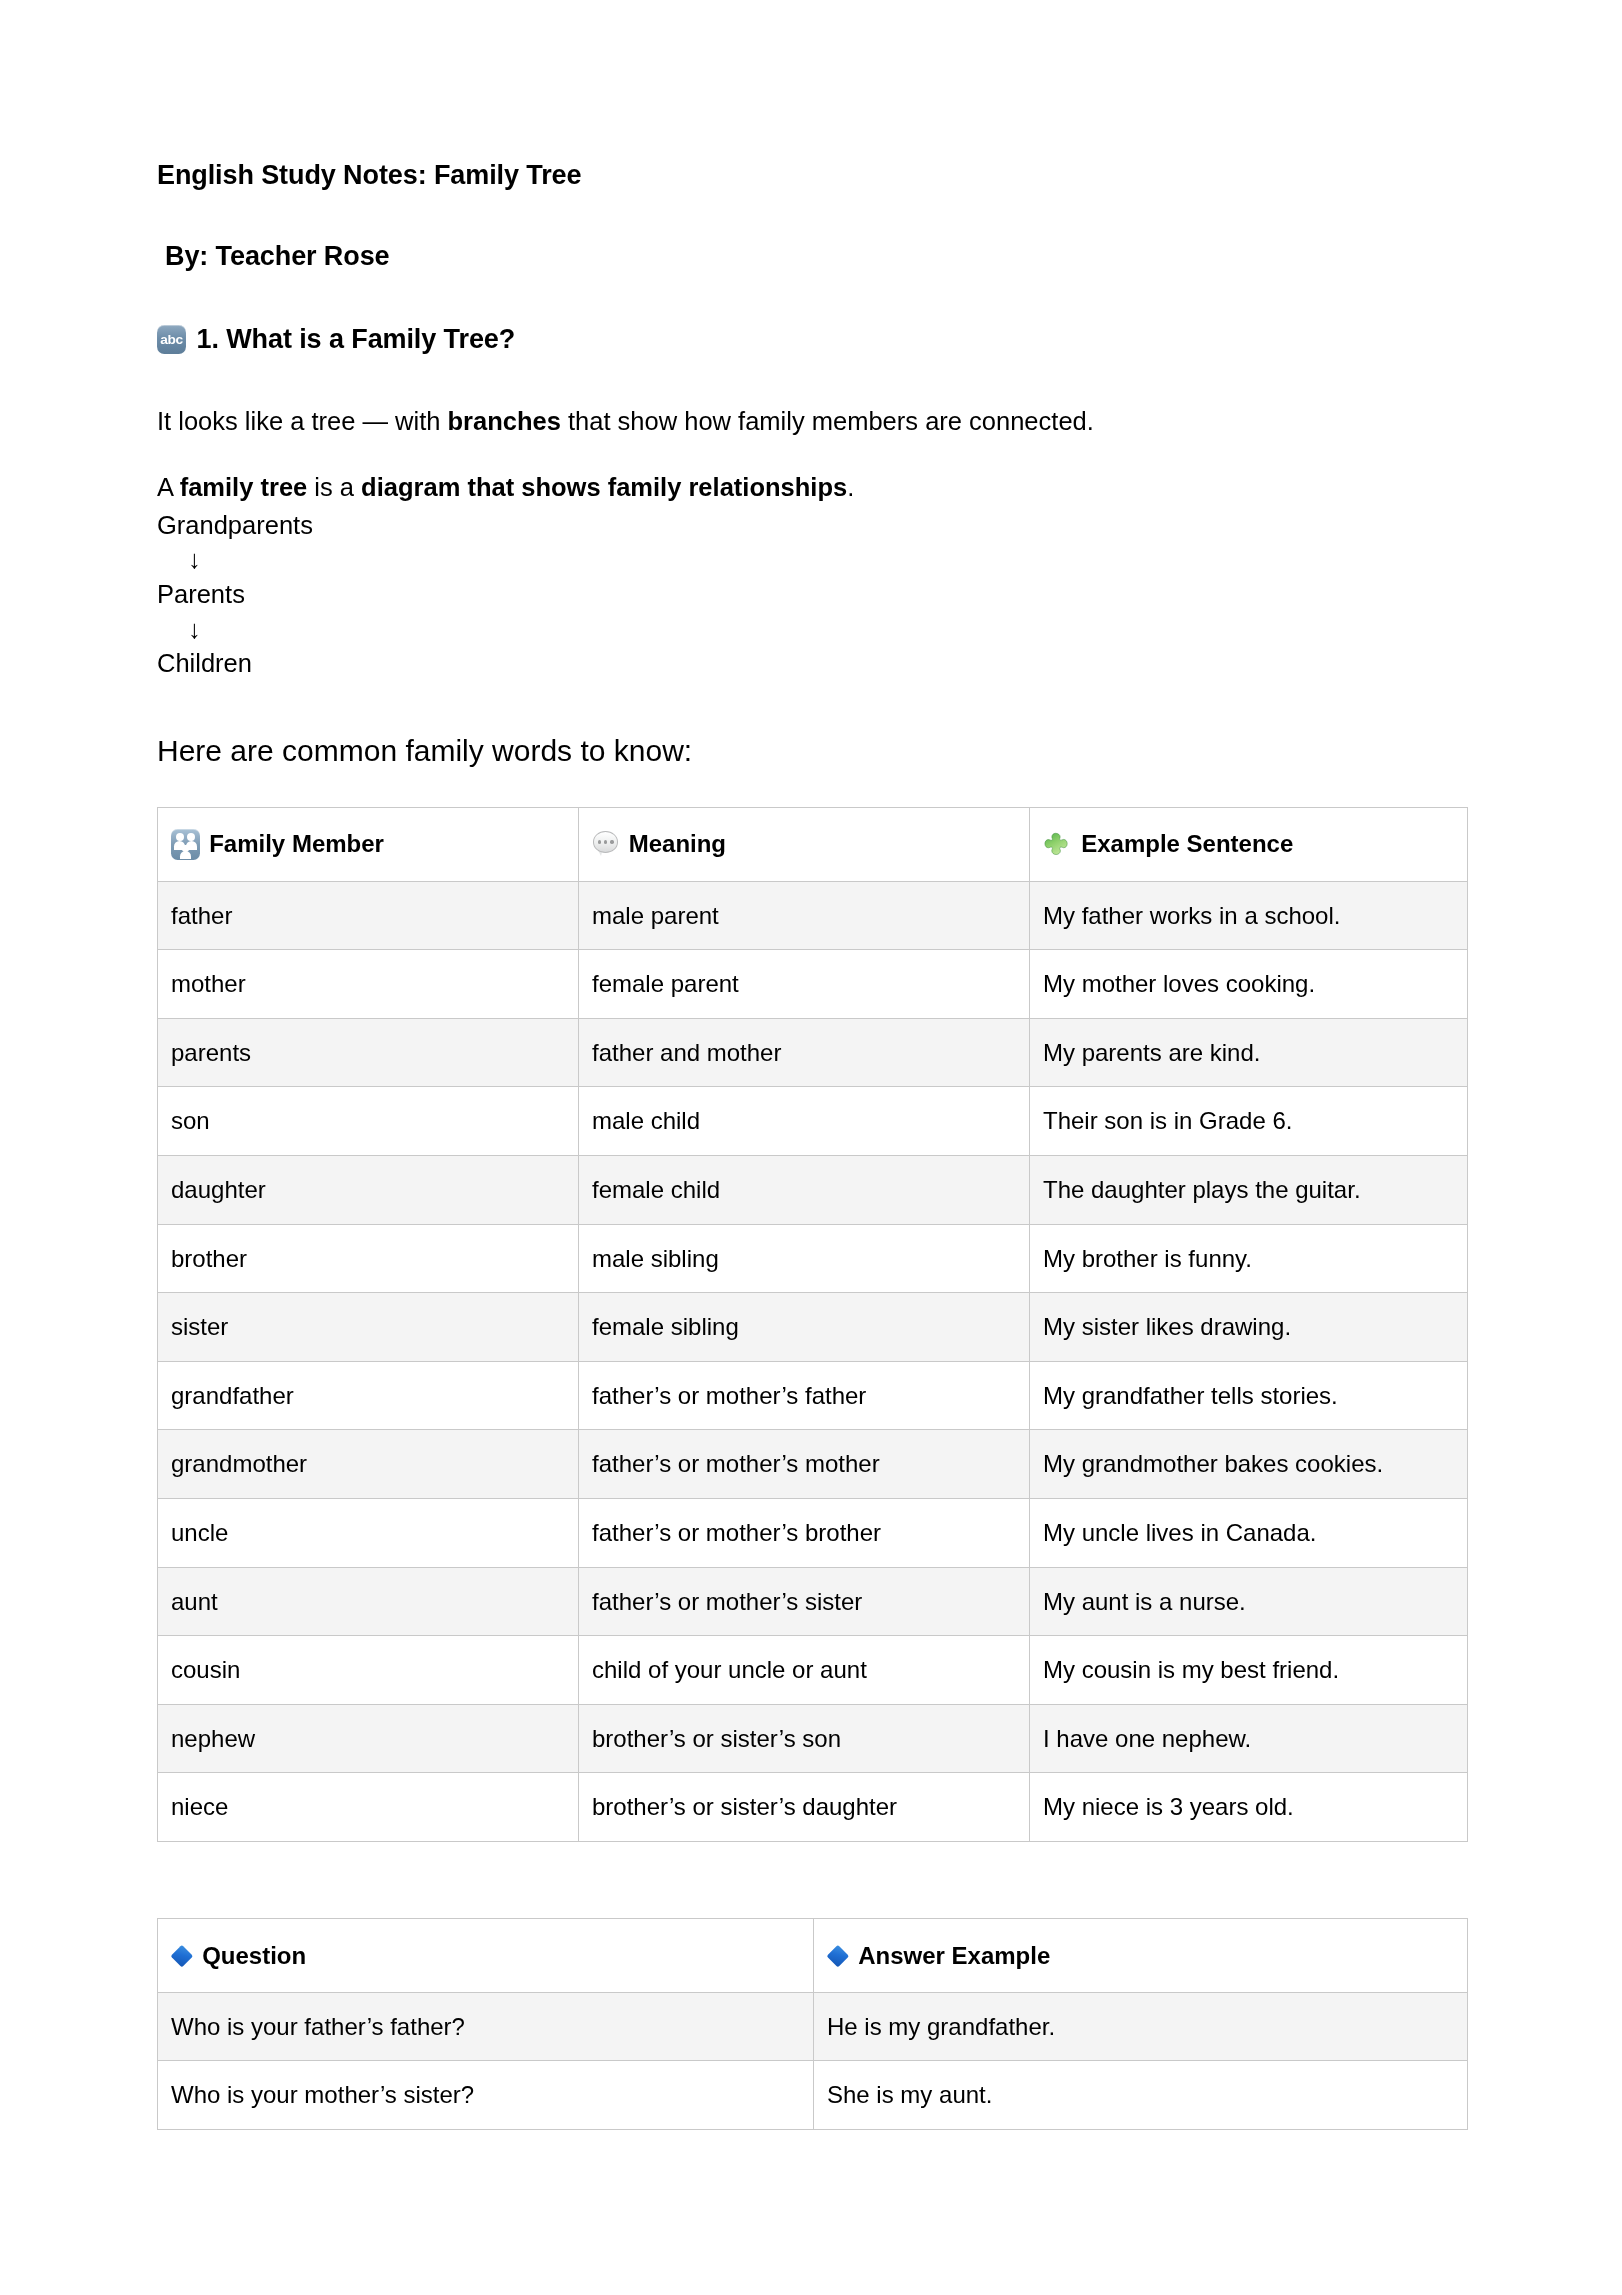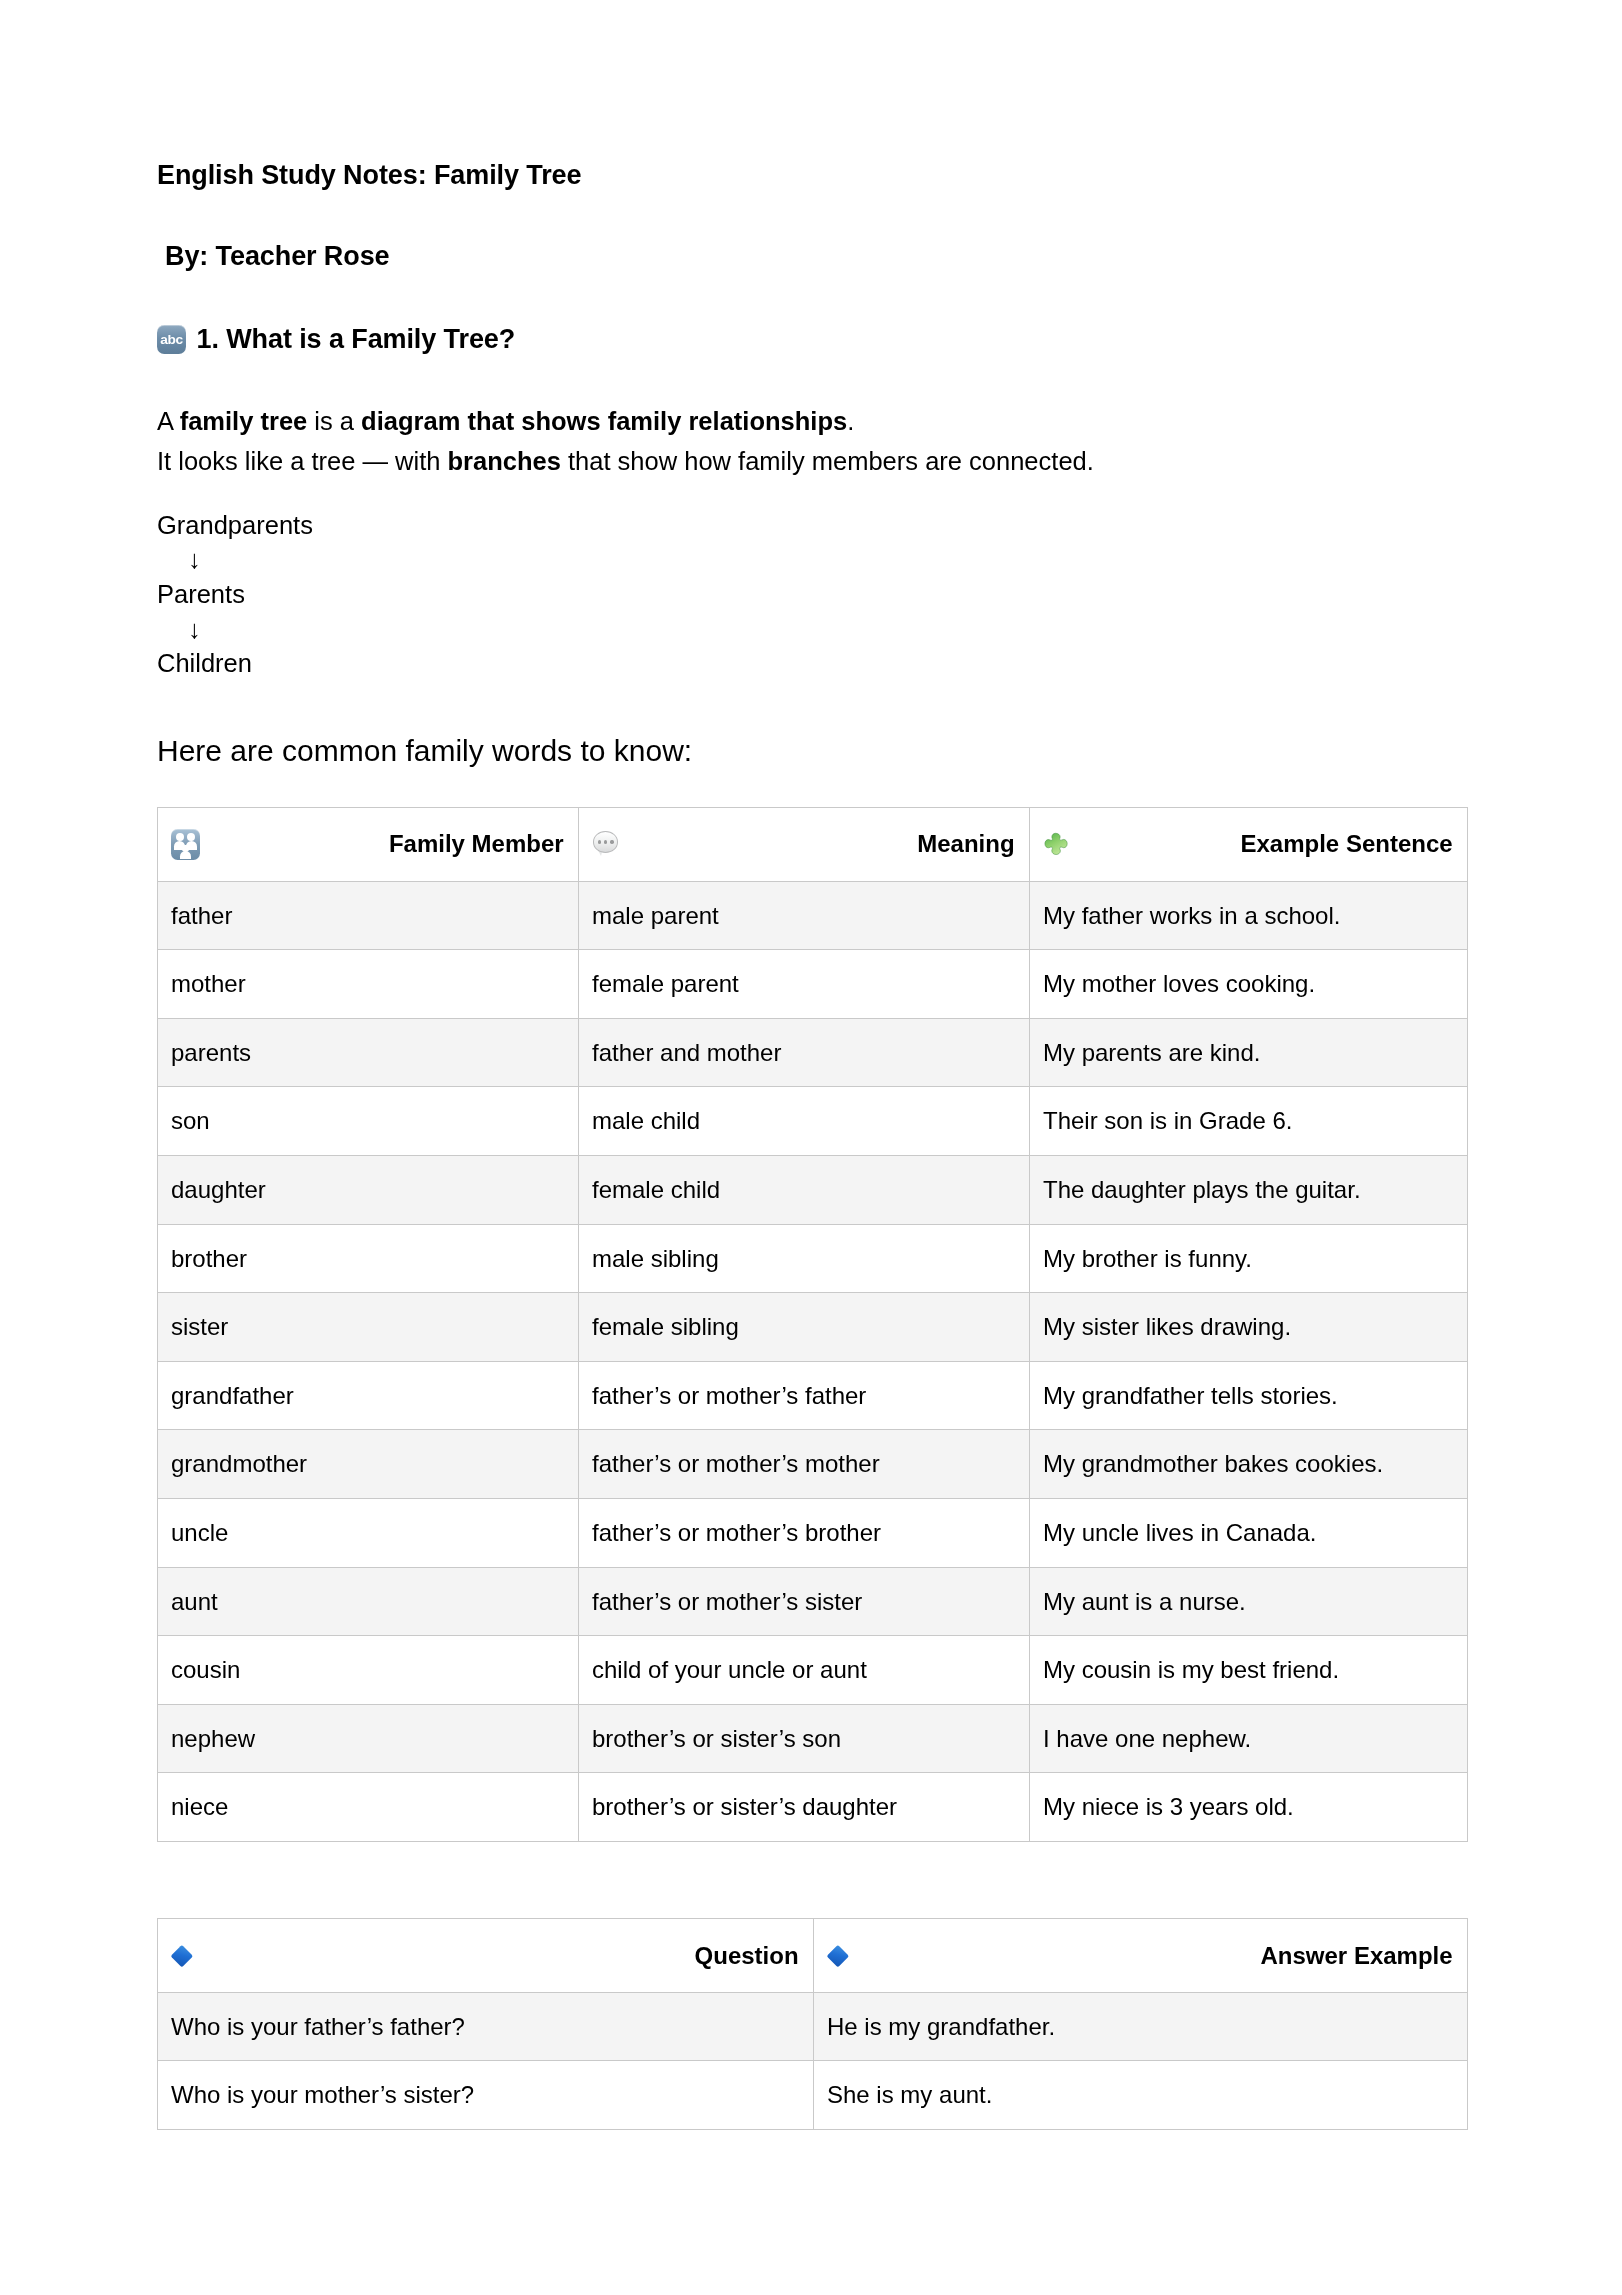--- a/index.html
+++ b/index.html
@@ -204,21 +204,20 @@
   table th {
     font-weight: bold;
     background: #ffffff;
     padding-top: 19.6px;
     padding-bottom: 19.6px;
   }
   table th .thcell {
     display: flex;
     align-items: center;
     gap: 9.2px;
-    justify-content: space-between;
   }
   table tbody tr.odd td { background: #f4f4f4; }
   table tbody tr.even td { background: #ffffff; }
 
   .vocab col.c1 { width: 421px; }
   .vocab col.c2 { width: 451px; }
   .vocab col.c3 { width: 438px; }
 
   .phrases col.p1 { width: 656px; }
   .phrases col.p2 { width: 654px; }
@@ -232,26 +231,26 @@
 
   <h1 class="doc-title">English Study Notes: Family Tree</h1>
 
   <p class="doc-byline">By: Teacher Rose</p>
 
   <h2 class="section-heading">
     <span class="icon icon-abc">abc</span>
     <span>1. What is a Family Tree?</span>
   </h2>
 
+  <p class="para">
+    <span>It looks like a tree — with </span><b>branches</b><span> that show how family members are connected.</span>
+  </p>
+
   <p class="para para-lead">
     <span>A </span><b>family tree</b><span> is a </span><b>diagram that shows family relationships</b><span>.</span>
-  </p>
-
-  <p class="para">
-    <span>It looks like a tree — with </span><b>branches</b><span> that show how family members are connected.</span>
   </p>
 
   <div class="tree">
     <div>Grandparents</div>
     <span class="arrow">↓</span>
     <div>Parents</div>
     <span class="arrow">↓</span>
     <div>Children</div>
   </div>
 

